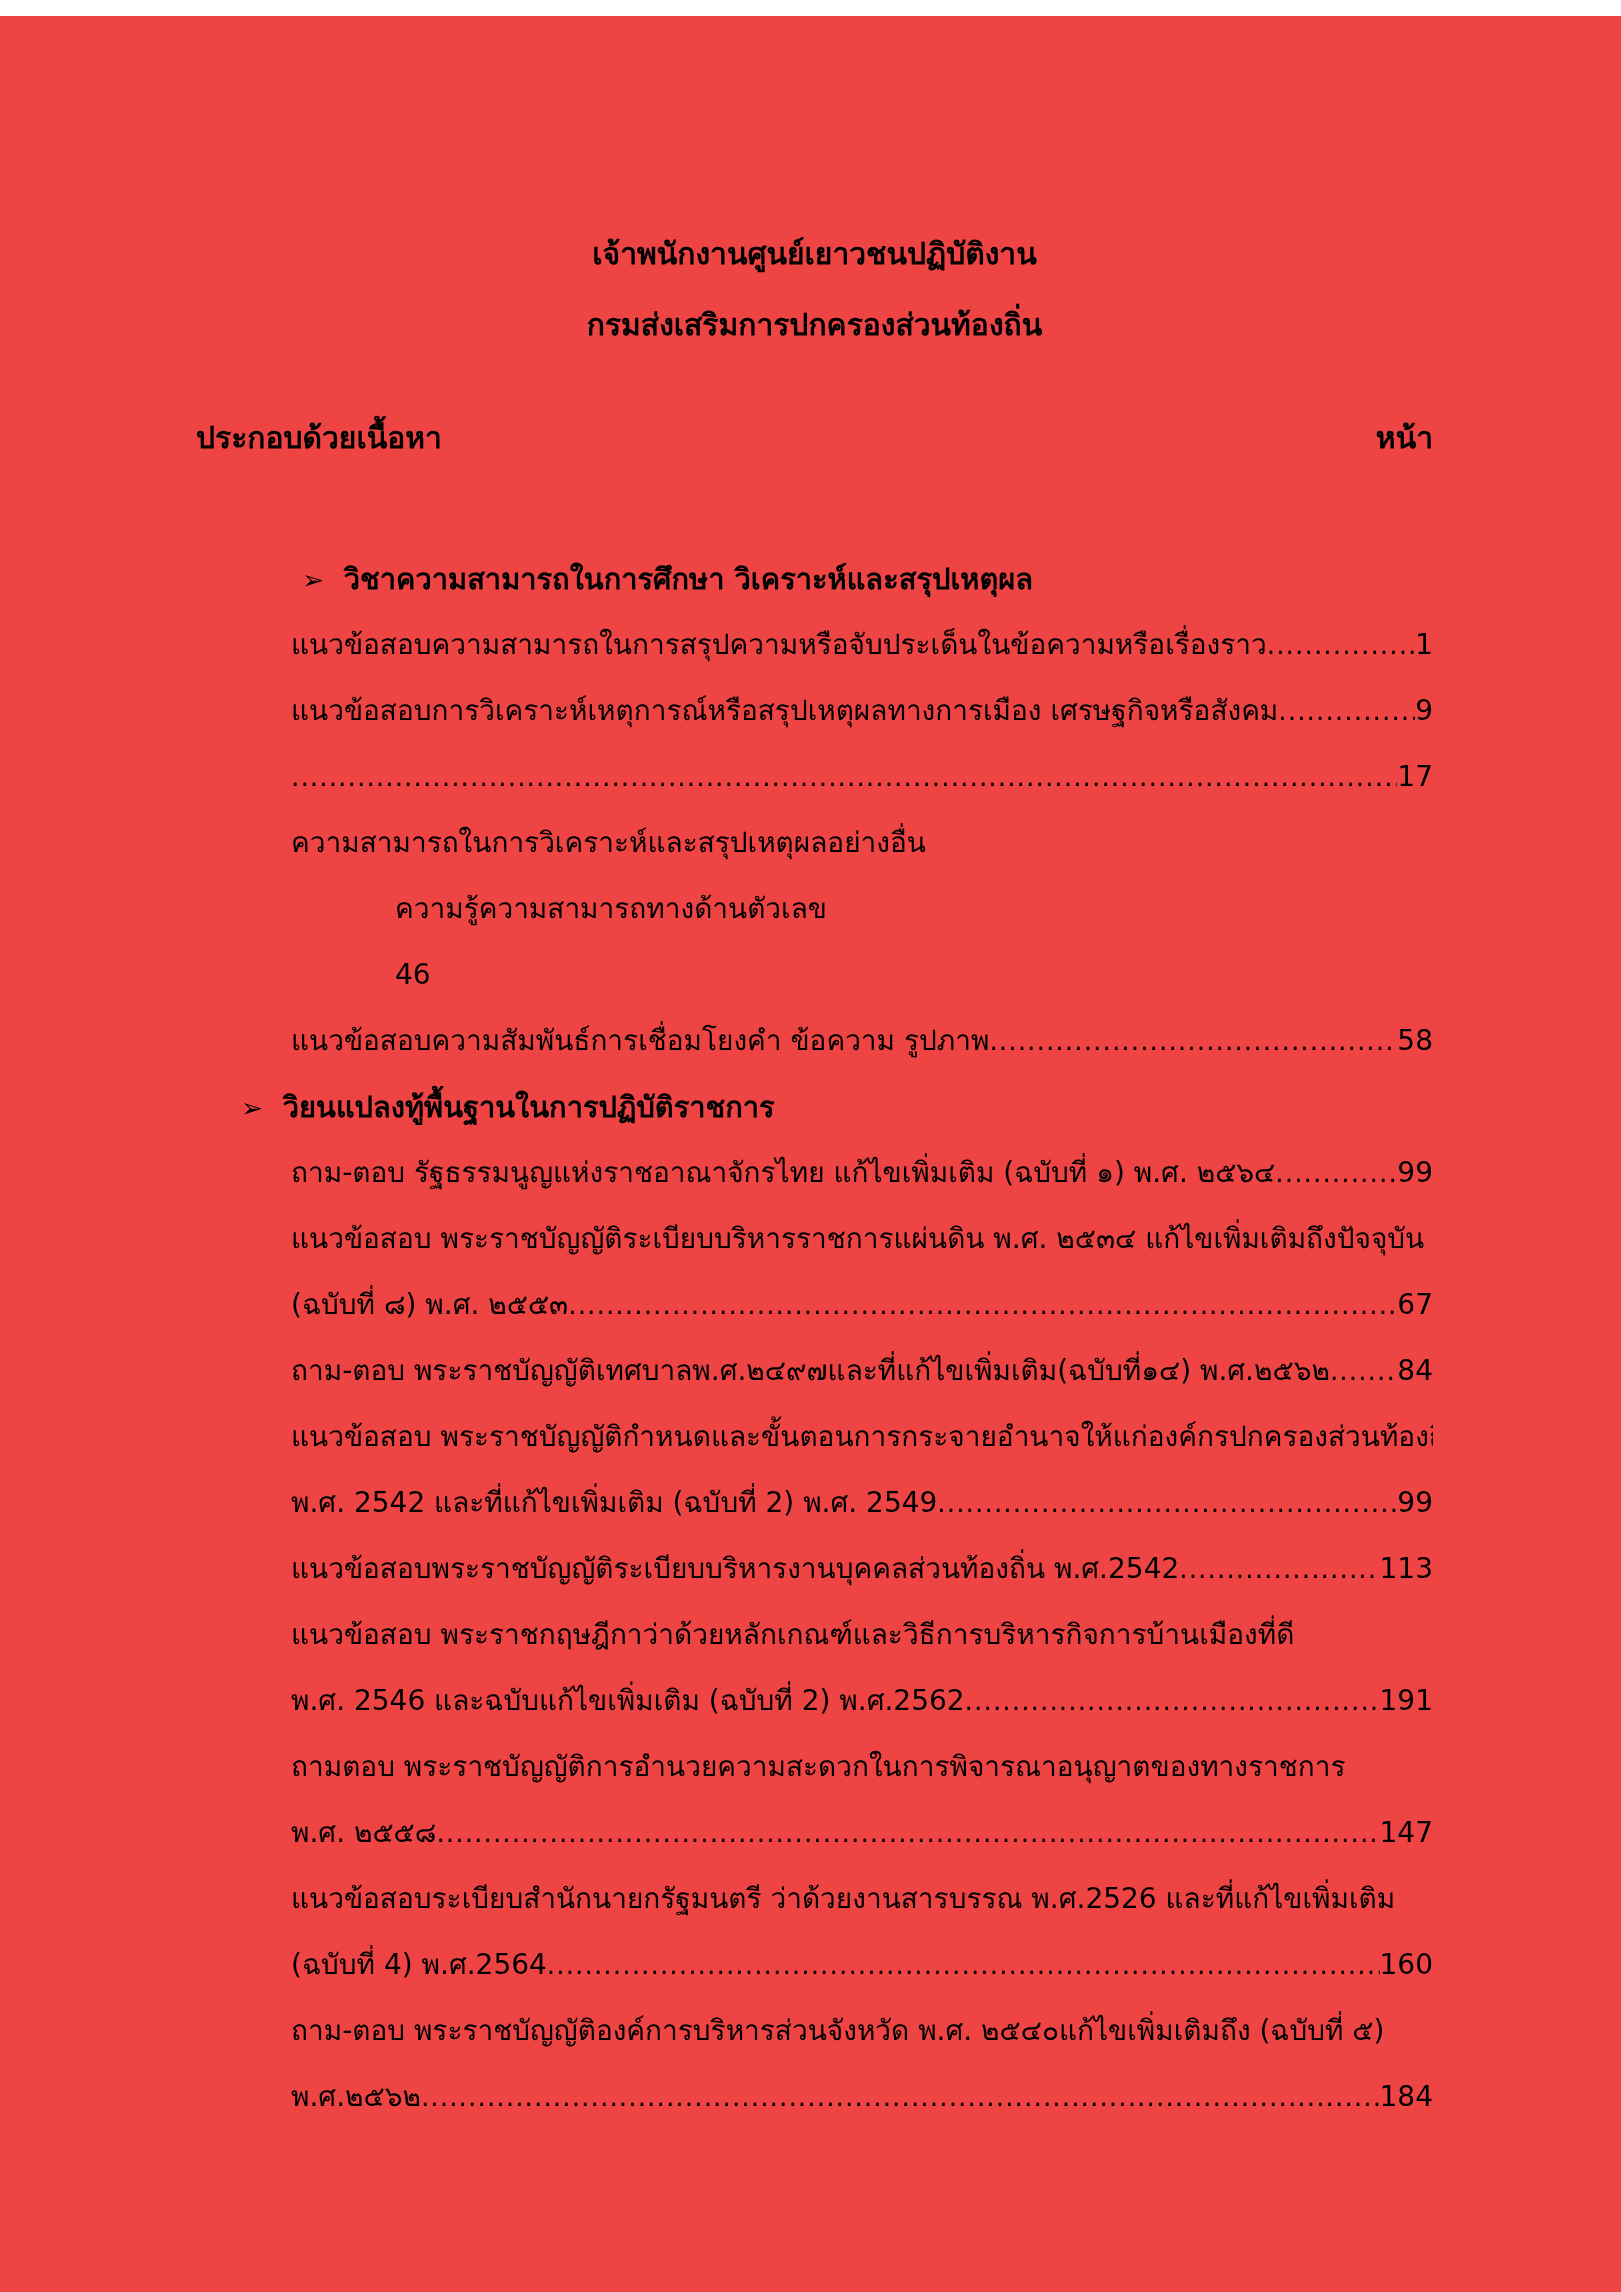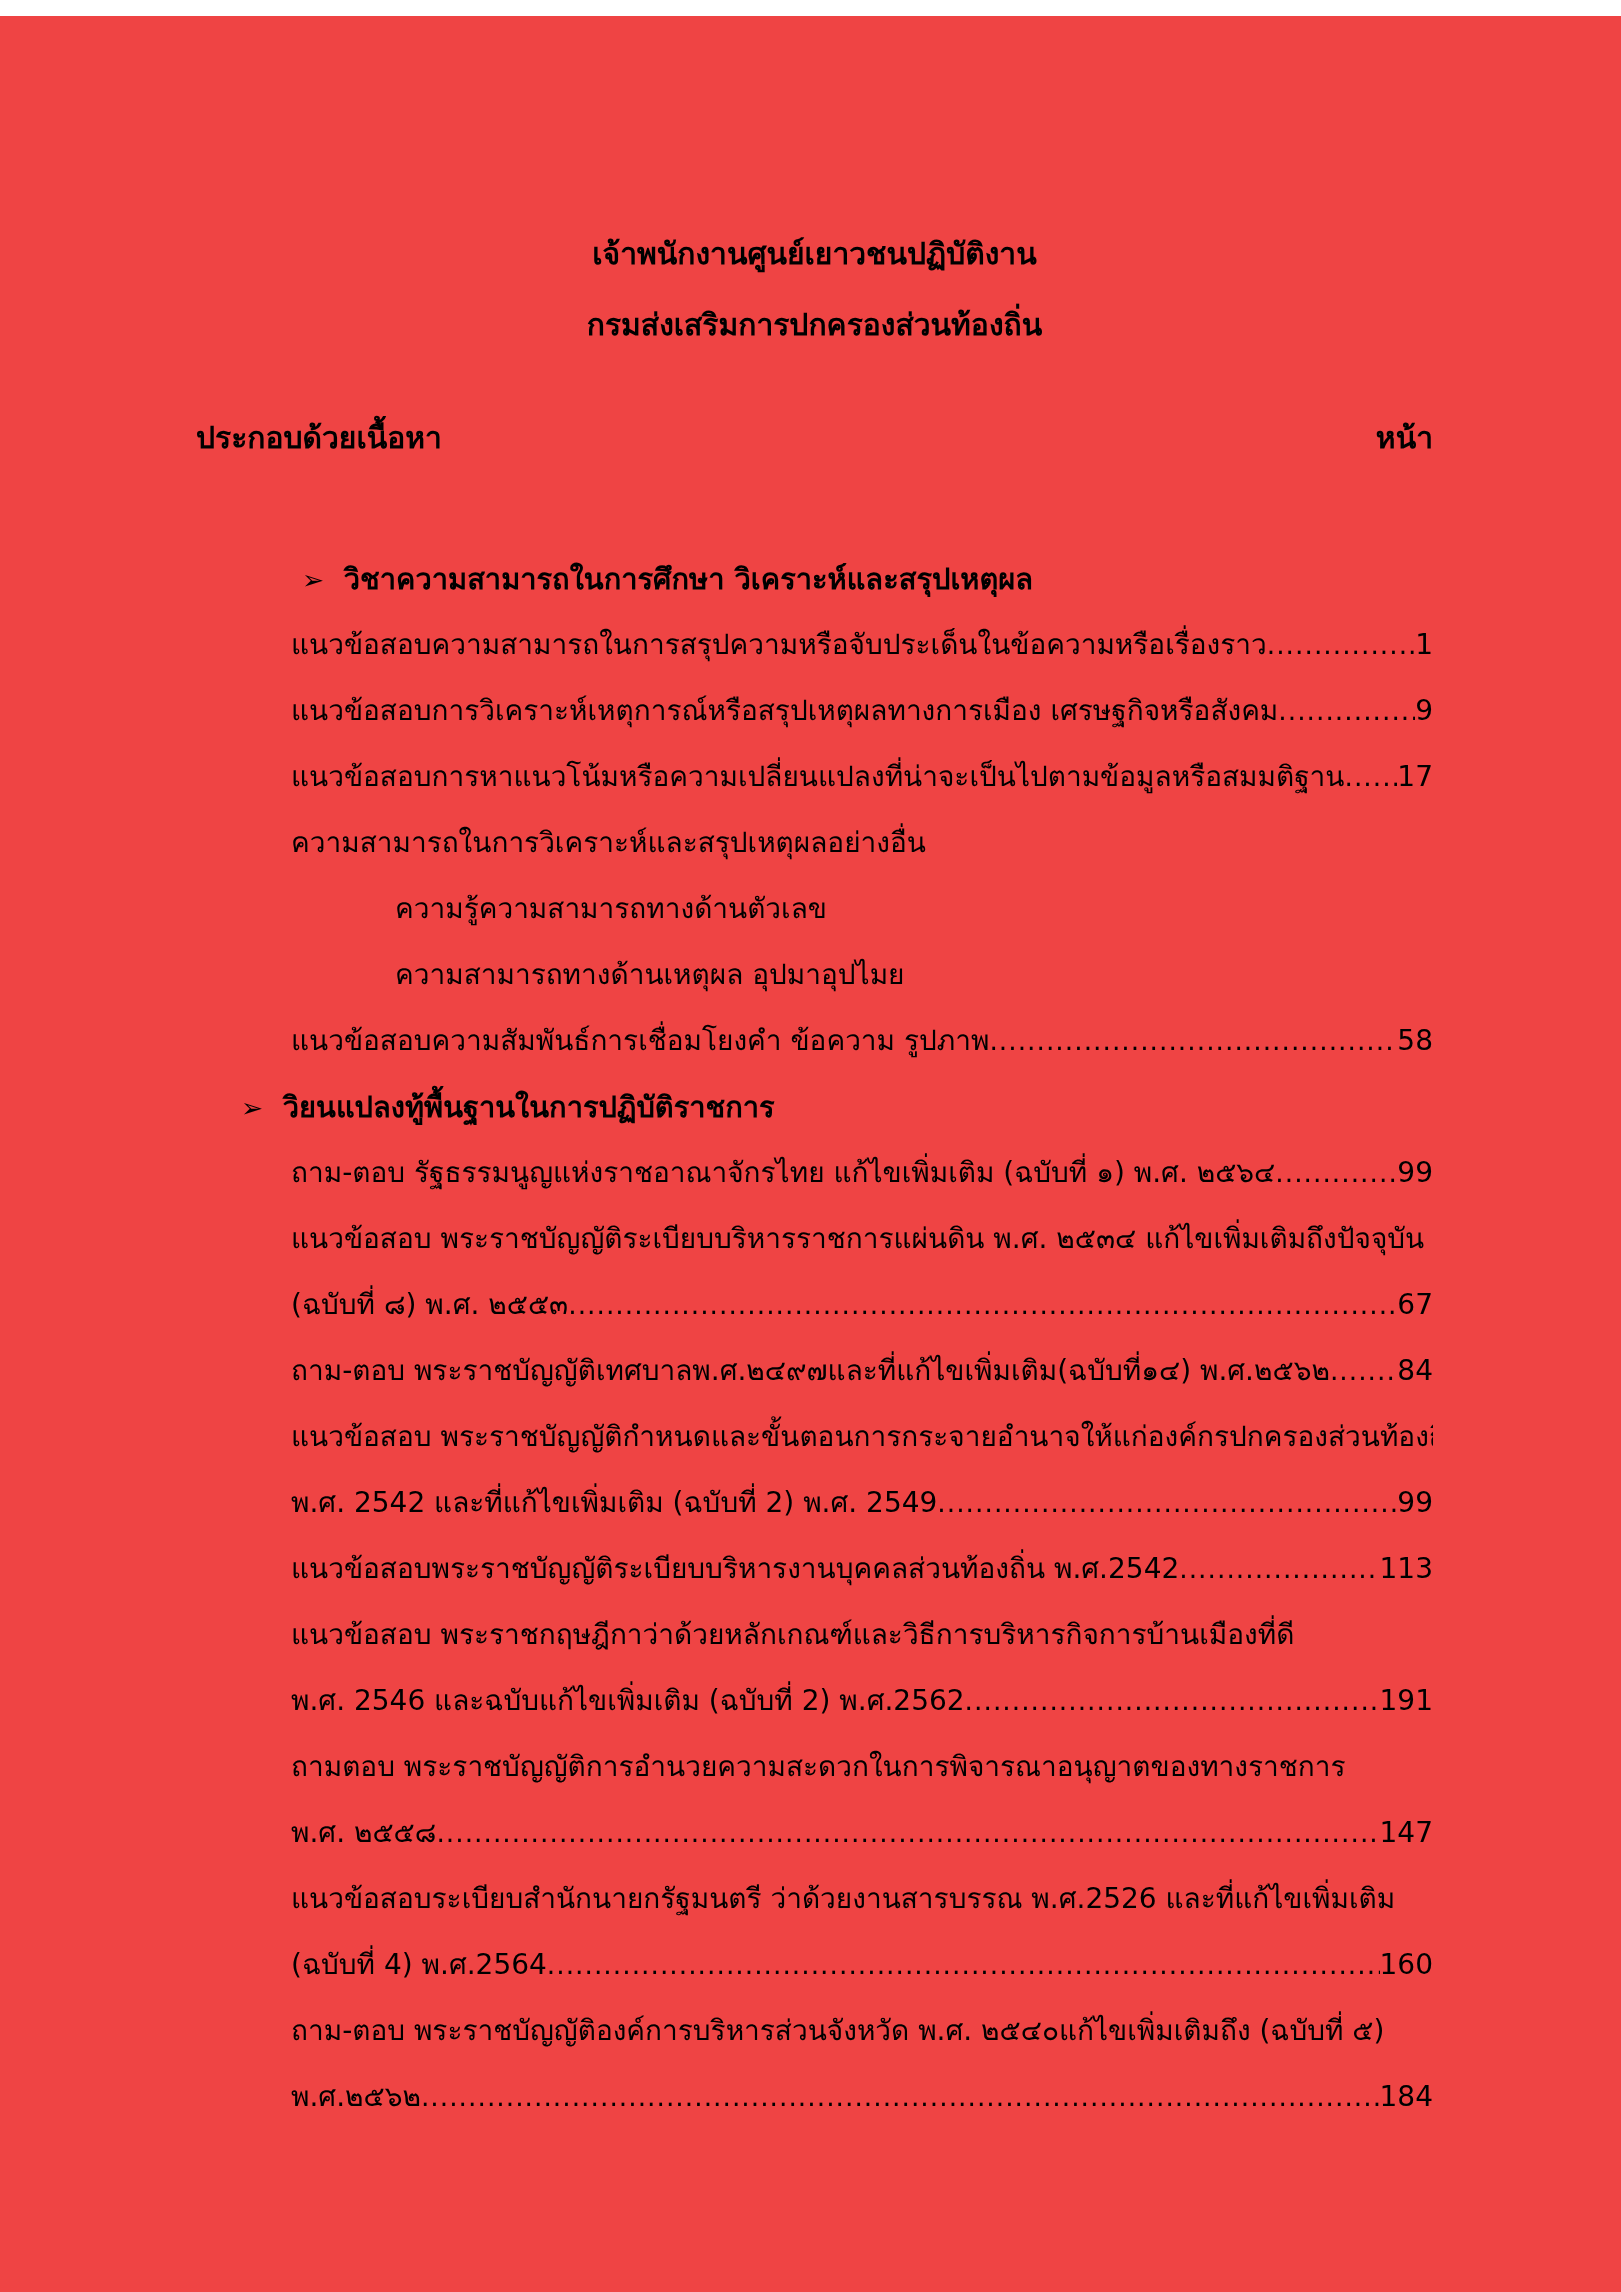--- a/index.html
+++ b/index.html
@@ -82,34 +82,32 @@
         <span class="txt">แนวข้อสอบความสามารถในการสรุปความหรือจับประเด็นในข้อความหรือเรื่องราว</span>
         <span class="leader">....................................................................................................................................................................................................................................................................</span>
         <span class="page">1</span>
       </div>
       <div class="row entry">
         <span class="txt">แนวข้อสอบการวิเคราะห์เหตุการณ์หรือสรุปเหตุผลทางการเมือง เศรษฐกิจหรือสังคม</span>
         <span class="leader">....................................................................................................................................................................................................................................................................</span>
         <span class="page">9</span>
       </div>
       <div class="row entry">
-        <span class="txt">แนวข้อสอบการหาแนวโน้มหรือความเปลี่ยนแปลงที่น่าจะเป็นไปตามข้อมูลหรือสมมติฐาน</span>
         <span class="leader">....................................................................................................................................................................................................................................................................</span>
         <span class="page">17</span>
       </div>
       <div class="row plain">
         <span class="txt">ความสามารถในการวิเคราะห์และสรุปเหตุผลอย่างอื่น</span>
       </div>
       <div class="row sub">
         <span class="txt">ความรู้ความสามารถทางด้านตัวเลข</span>
         <span class="leader">....................................................................................................................................................................................................................................................................</span>
         <span class="page">25</span>
       </div>
       <div class="row sub">
-        <span class="txt">ความสามารถทางด้านเหตุผล อุปมาอุปไมย</span>
         <span class="leader">....................................................................................................................................................................................................................................................................</span>
         <span class="page">46</span>
       </div>
       <div class="row entry">
         <span class="txt">แนวข้อสอบความสัมพันธ์การเชื่อมโยงคำ ข้อความ รูปภาพ</span>
         <span class="leader">....................................................................................................................................................................................................................................................................</span>
         <span class="page">58</span>
       </div>
       <div class="row section2">
         <span class="bullet">➢</span>

